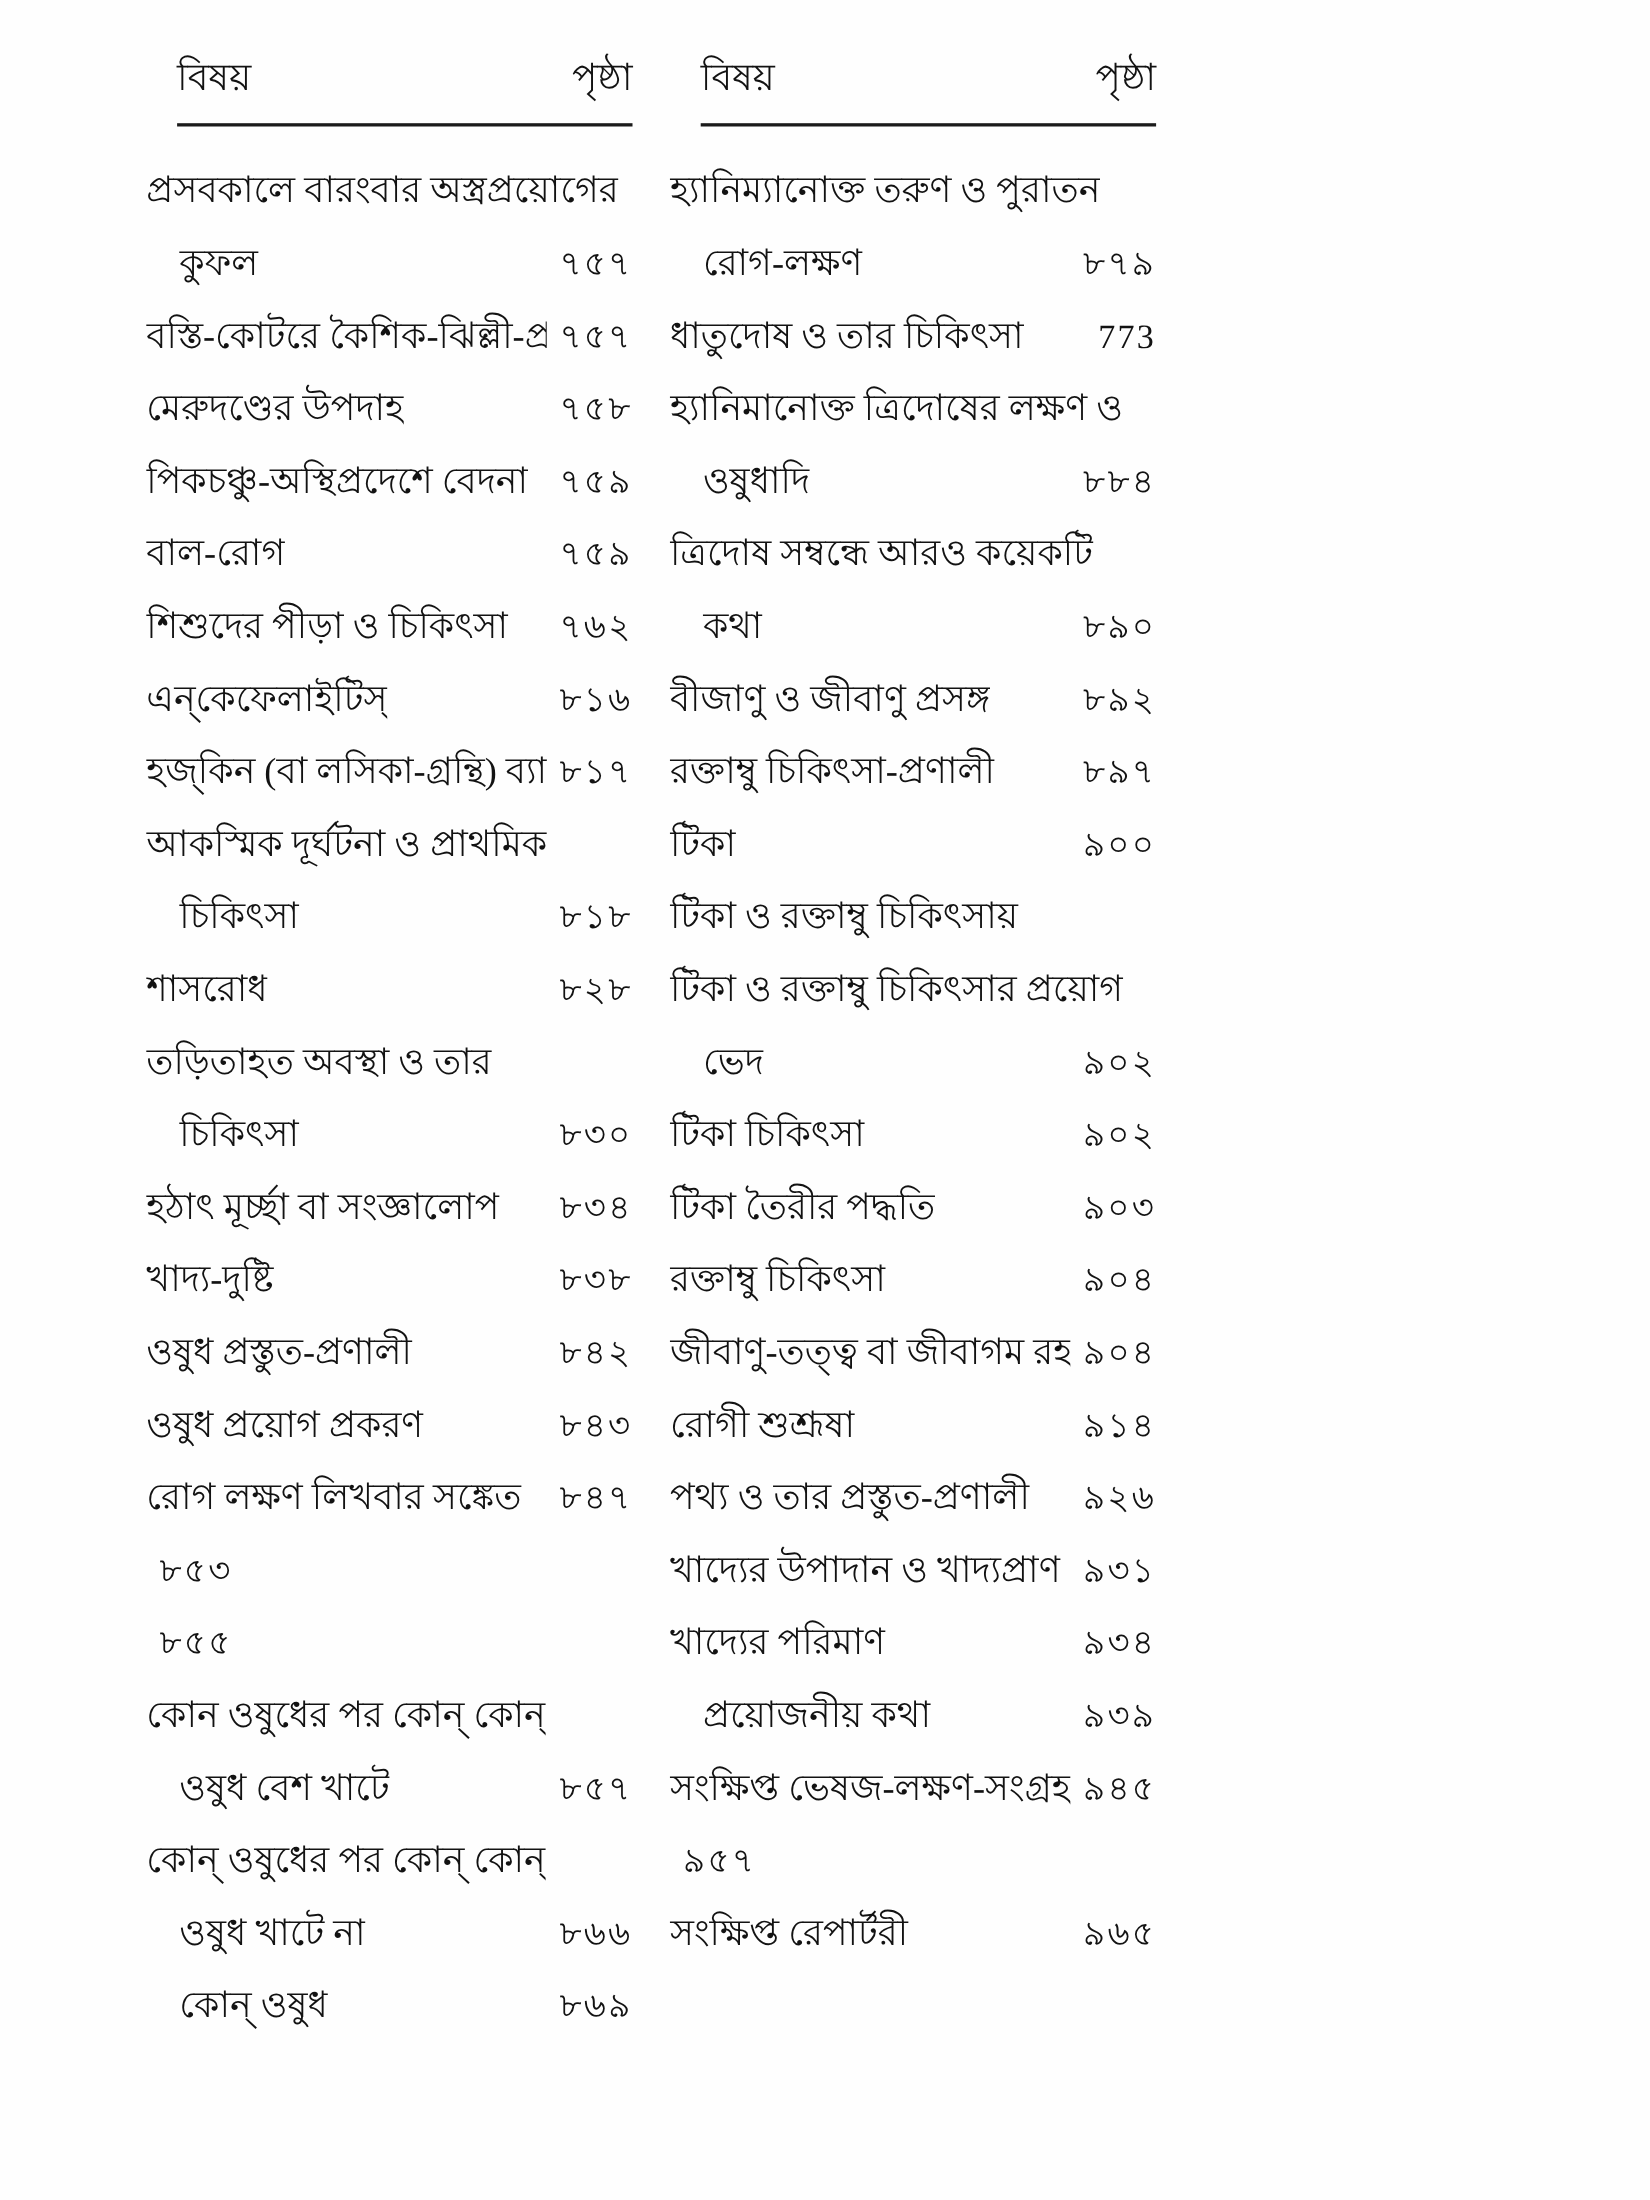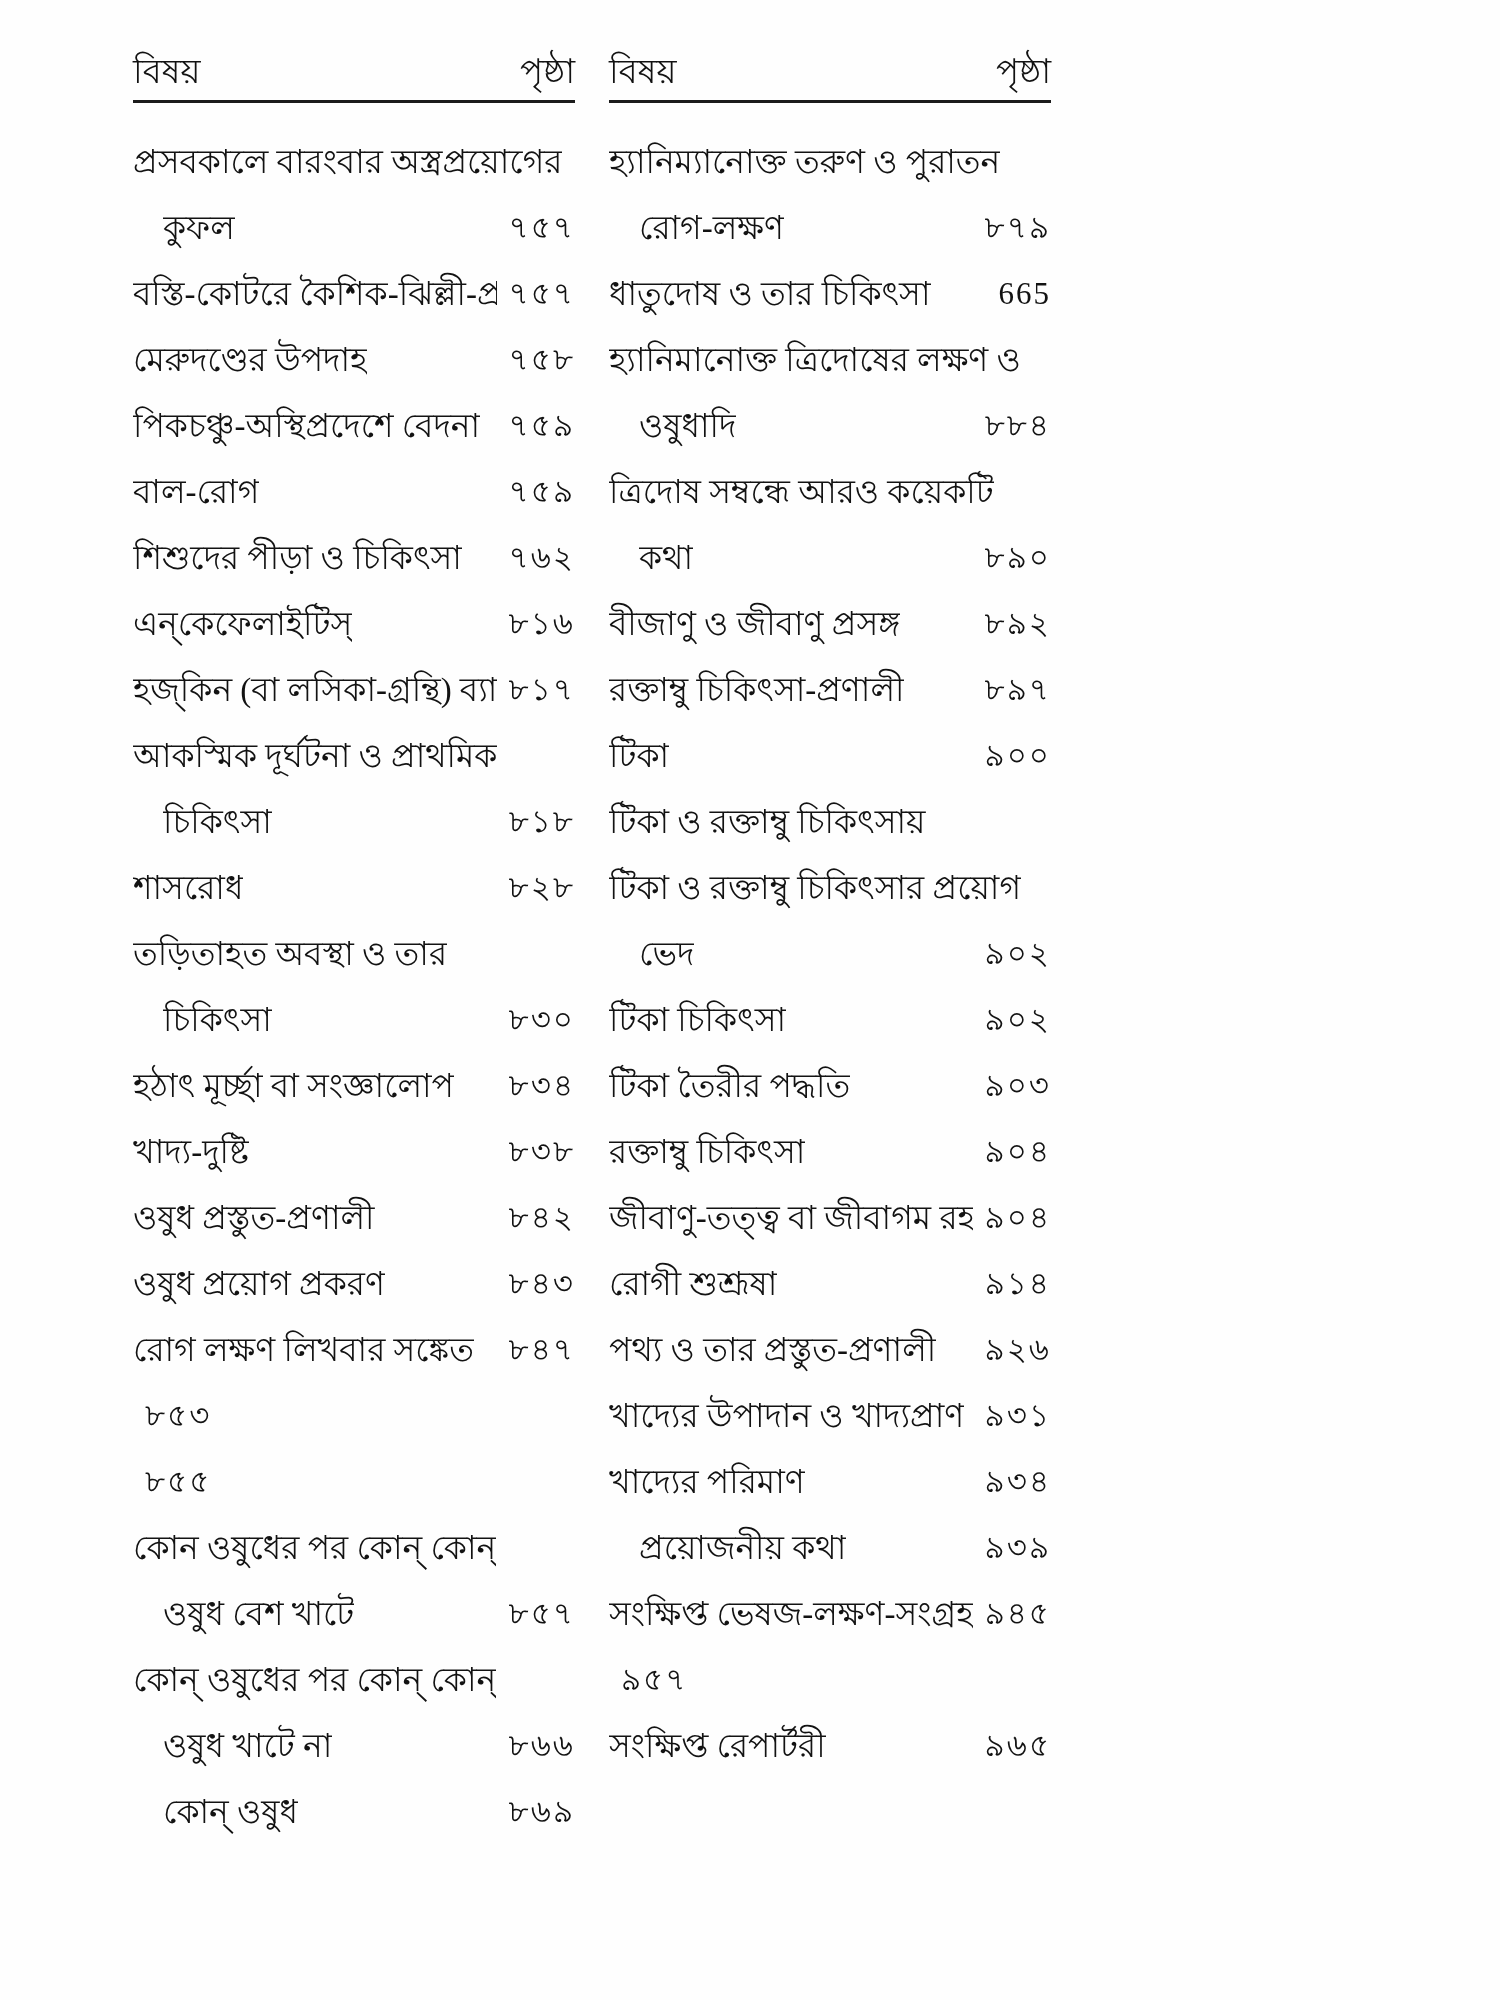--- a/index.html
+++ b/index.html
@@ -26,22 +26,23 @@
   .col {
     width: 442px;
     flex: 0 0 442px;
   }
   .col-header {
     display: flex;
     justify-content: space-between;
     align-items: baseline;
     font-size: 34px;
     line-height: 40px;
-    padding-bottom: 8px;
+    padding-bottom: 20px;
     border-bottom: 3px solid #1b1b1b;
+    margin-left: 28px;
   }
   .entries {
     padding-top: 26px;
   }
   .row {
     display: flex;
     justify-content: space-between;
     align-items: center;
     min-height: 66px;
     line-height: 66px;
@@ -180,21 +181,21 @@
       <div class="entries">
           <div class="row">
             <span class="title">হ্যানিম্যানোক্ত তরুণ ও পুরাতন</span>
           </div>
           <div class="row cont">
             <span class="title">রোগ-লক্ষণ</span>
             <span class="pageno">৮৭৯</span>
           </div>
           <div class="row">
             <span class="title">ধাতুদোষ ও তার চিকিৎসা</span>
-            <span class="pageno">665</span>
+            <span class="pageno">773</span>
           </div>
           <div class="row">
             <span class="title">হ্যানিমানোক্ত ত্রিদোষের লক্ষণ ও</span>
           </div>
           <div class="row cont">
             <span class="title">ওষুধাদি</span>
             <span class="pageno">৮৮৪</span>
           </div>
           <div class="row">
             <span class="title">ত্রিদোষ সম্বন্ধে আরও কয়েকটি</span>

